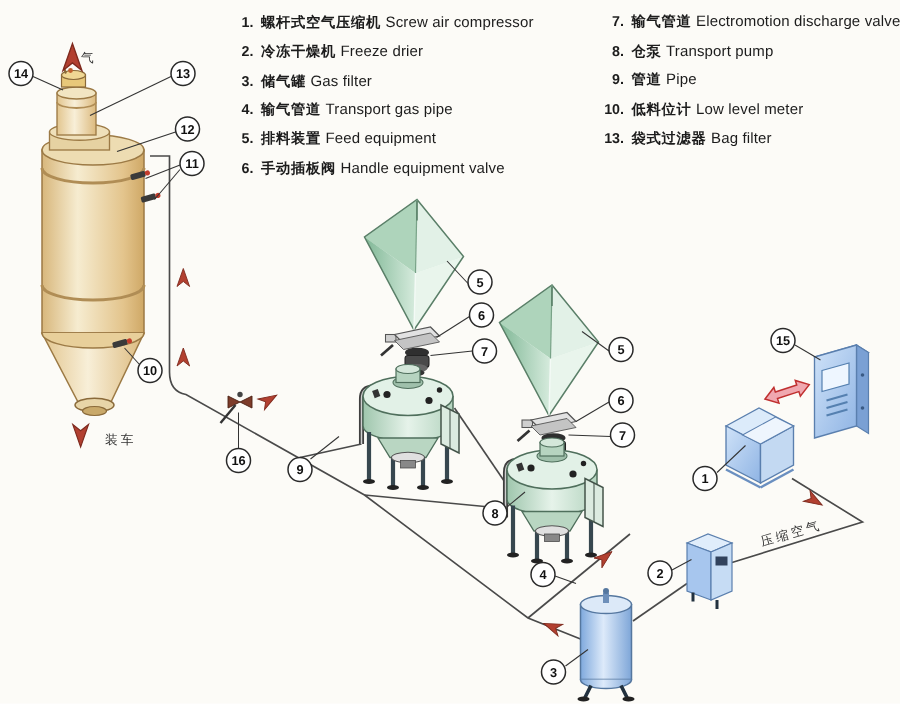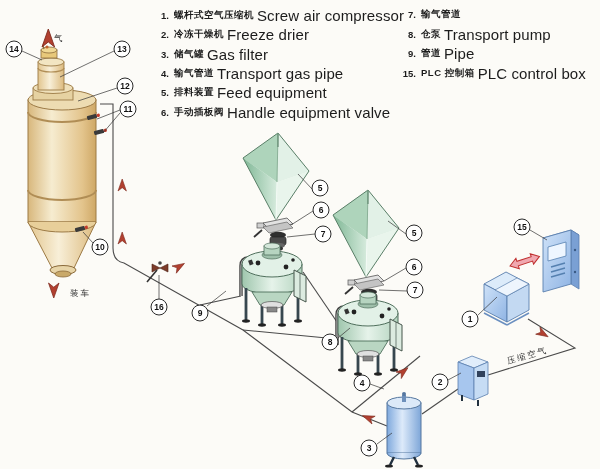--- a/index.html
+++ b/index.html
@@ -6,22 +6,22 @@
   .stage{position:relative;width:600px;height:469px;background:#fcfbf7;overflow:hidden;
          font-family:"Liberation Sans","DejaVu Sans",sans-serif;color:#1c1c1c;}
   .stage svg{position:absolute;left:0;top:0;}
   .legend{position:absolute;white-space:nowrap;}
   .legend-left{left:153px;top:6px;}
   .legend-right{left:396px;top:5px;}
   .lrow{display:flex;align-items:center;height:19.3px;}
   .legend-right .lrow{height:19.55px;}
   .ln{display:inline-block;width:16px;text-align:right;font-weight:bold;font-size:9.5px;margin-right:5px;flex:none;}
   .legend-right .ln{width:20px;}
-  .zh{font-size:9.5px;font-weight:600;letter-spacing:.5px;}
-  .en{font-size:15px;margin-left:3px;letter-spacing:.1px;}
+  .zh{font-size:9.5px;font-weight:600;letter-spacing:.5px;font-family:Liberation Mono, monospace;}
+  .en{font-size:10px;margin-left:3px;letter-spacing:.1px;}
   text{font-family:"Liberation Sans","DejaVu Sans",sans-serif;}
   .callout circle{fill:#fff;stroke:#2a2a2a;stroke-width:1;}
   .callout text{font-size:8.5px;font-weight:600;fill:#111;text-anchor:middle;}
   .leader{stroke:#333;stroke-width:.7;}
   .pipe{stroke:#4a4a4a;stroke-width:1.1;fill:none;}
   .cn-label{font-size:8.5px;fill:#333;letter-spacing:2px;}
 </style>
 </head>
 <body>
 
@@ -349,31 +349,37 @@
   <div class="lrow">
         <span class="ln">6.</span>
         <span class="zh">手动插板阀</span>
         <span class="en">Handle equipment valve</span>
       </div>
 </div>
 <div class="legend legend-right">
   <div class="lrow">
         <span class="ln">7.</span>
         <span class="zh">输气管道</span>
+        <span class="en">Electromotion discharge valve</span>
       </div>
   <div class="lrow">
         <span class="ln">8.</span>
         <span class="zh">仓泵</span>
         <span class="en">Transport pump</span>
       </div>
   <div class="lrow">
         <span class="ln">9.</span>
         <span class="zh">管道</span>
         <span class="en">Pipe</span>
       </div>
   <div class="lrow">
-        <span class="ln">15.</span>
-        <span class="zh">PLC 控制箱</span>
-        <span class="en">PLC control box</span>
+        <span class="ln">10.</span>
+        <span class="zh">低料位计</span>
+        <span class="en">Low level meter</span>
+      </div>
+  <div class="lrow">
+        <span class="ln">13.</span>
+        <span class="zh">袋式过滤器</span>
+        <span class="en">Bag filter</span>
       </div>
 </div>
 
 </div>
 
 </body></html>

